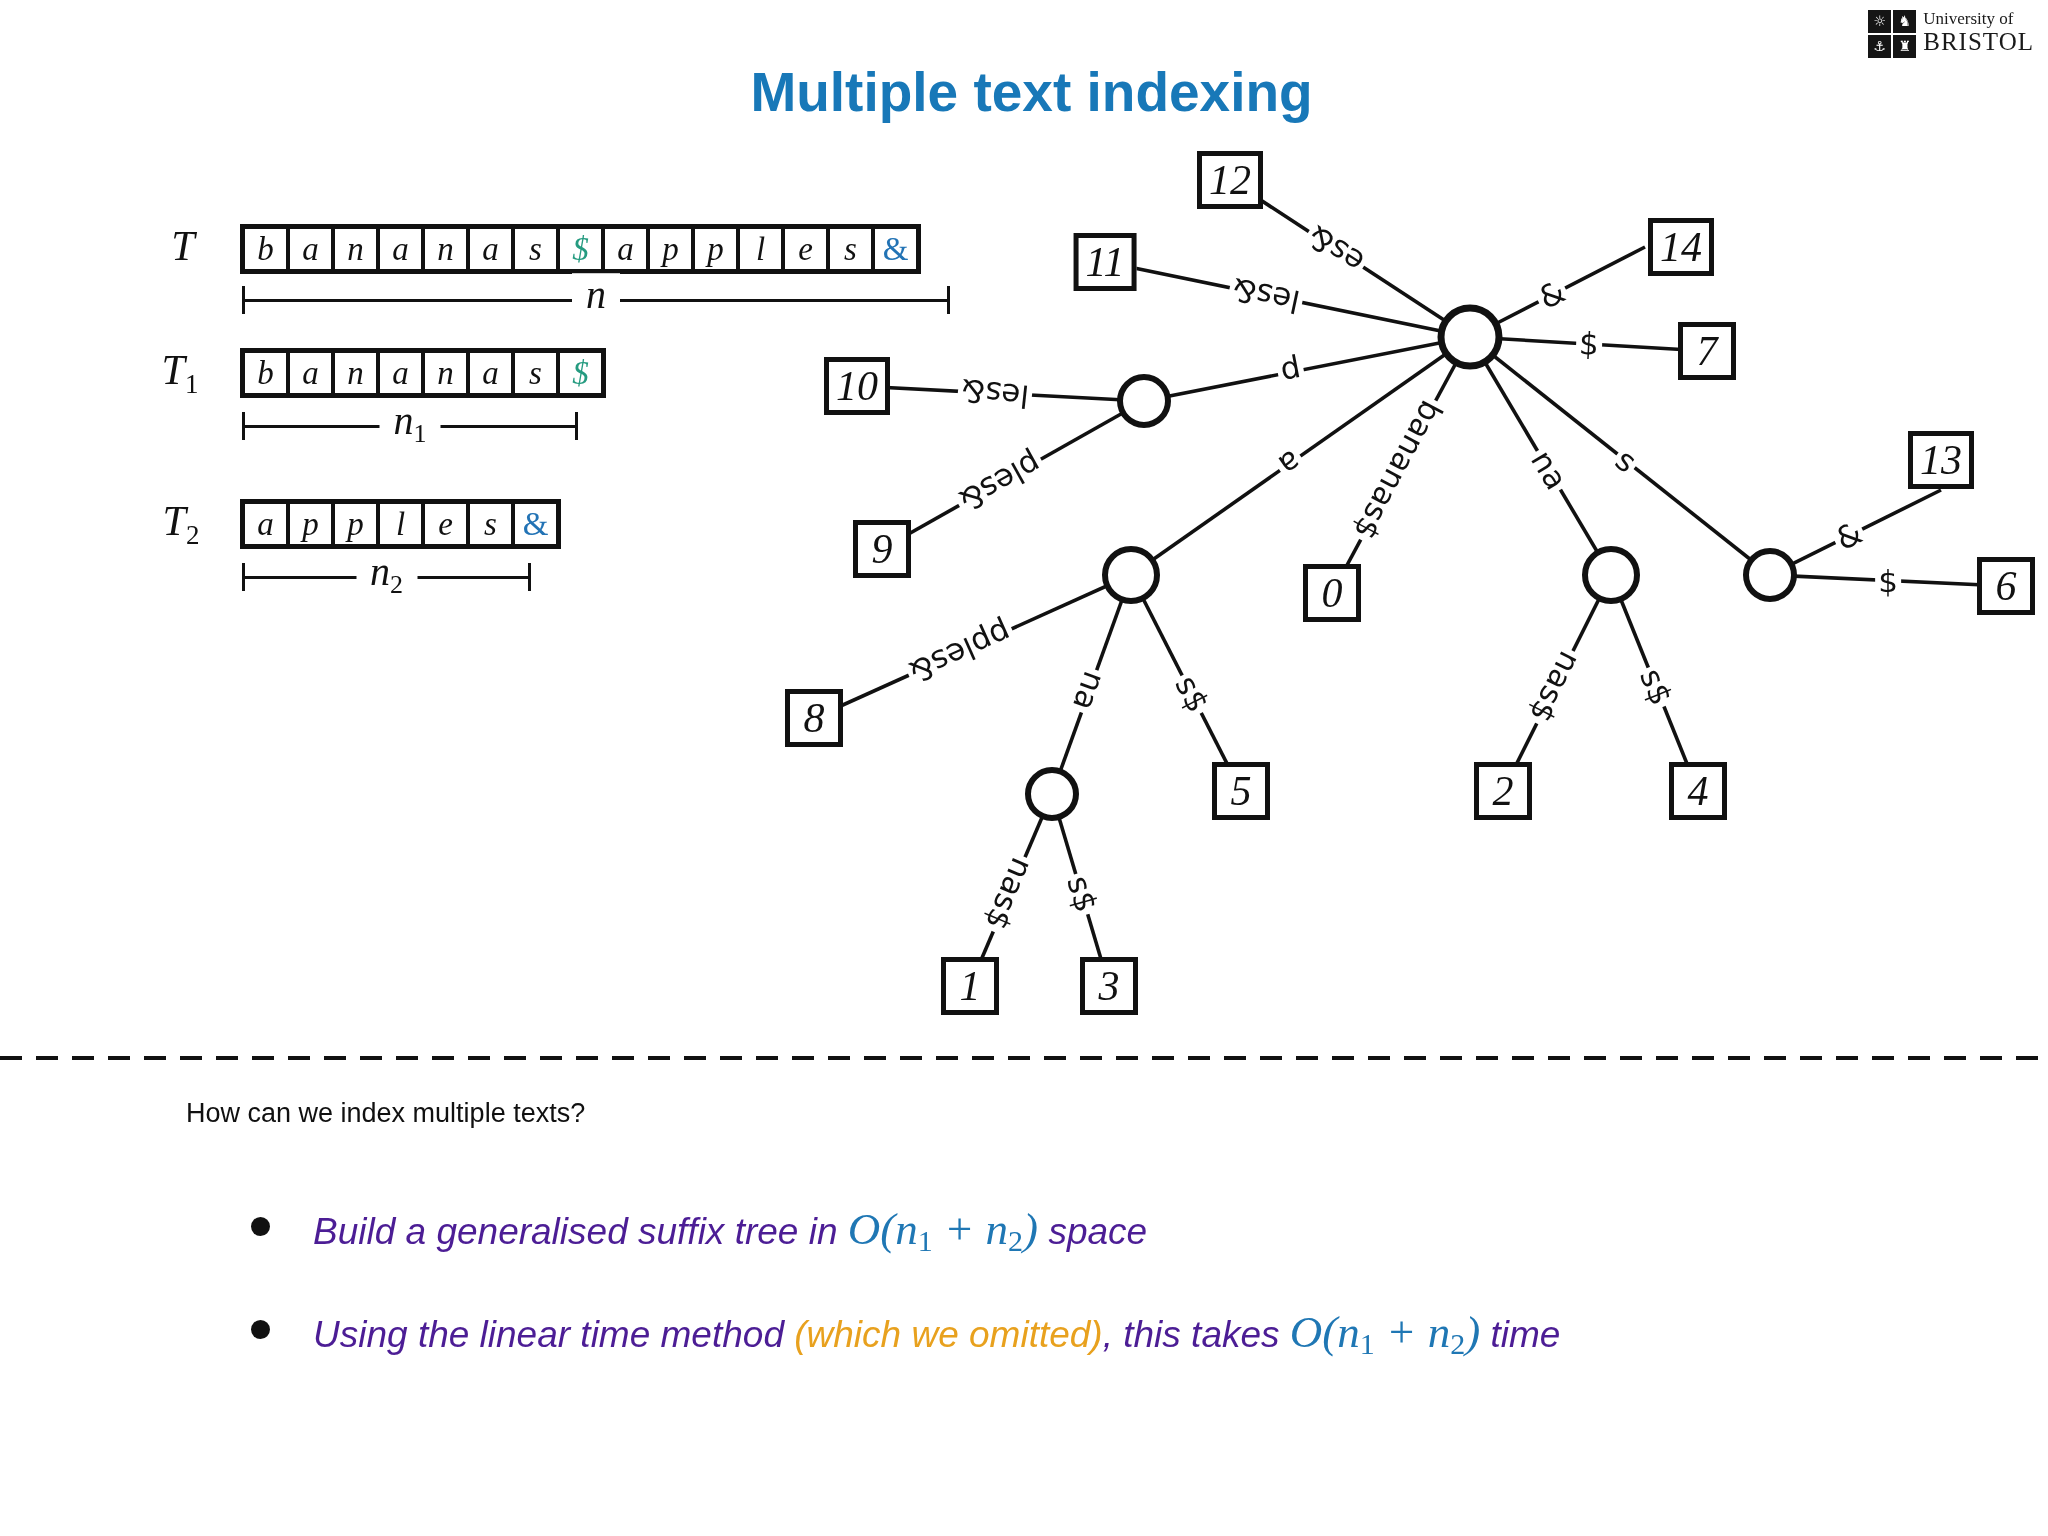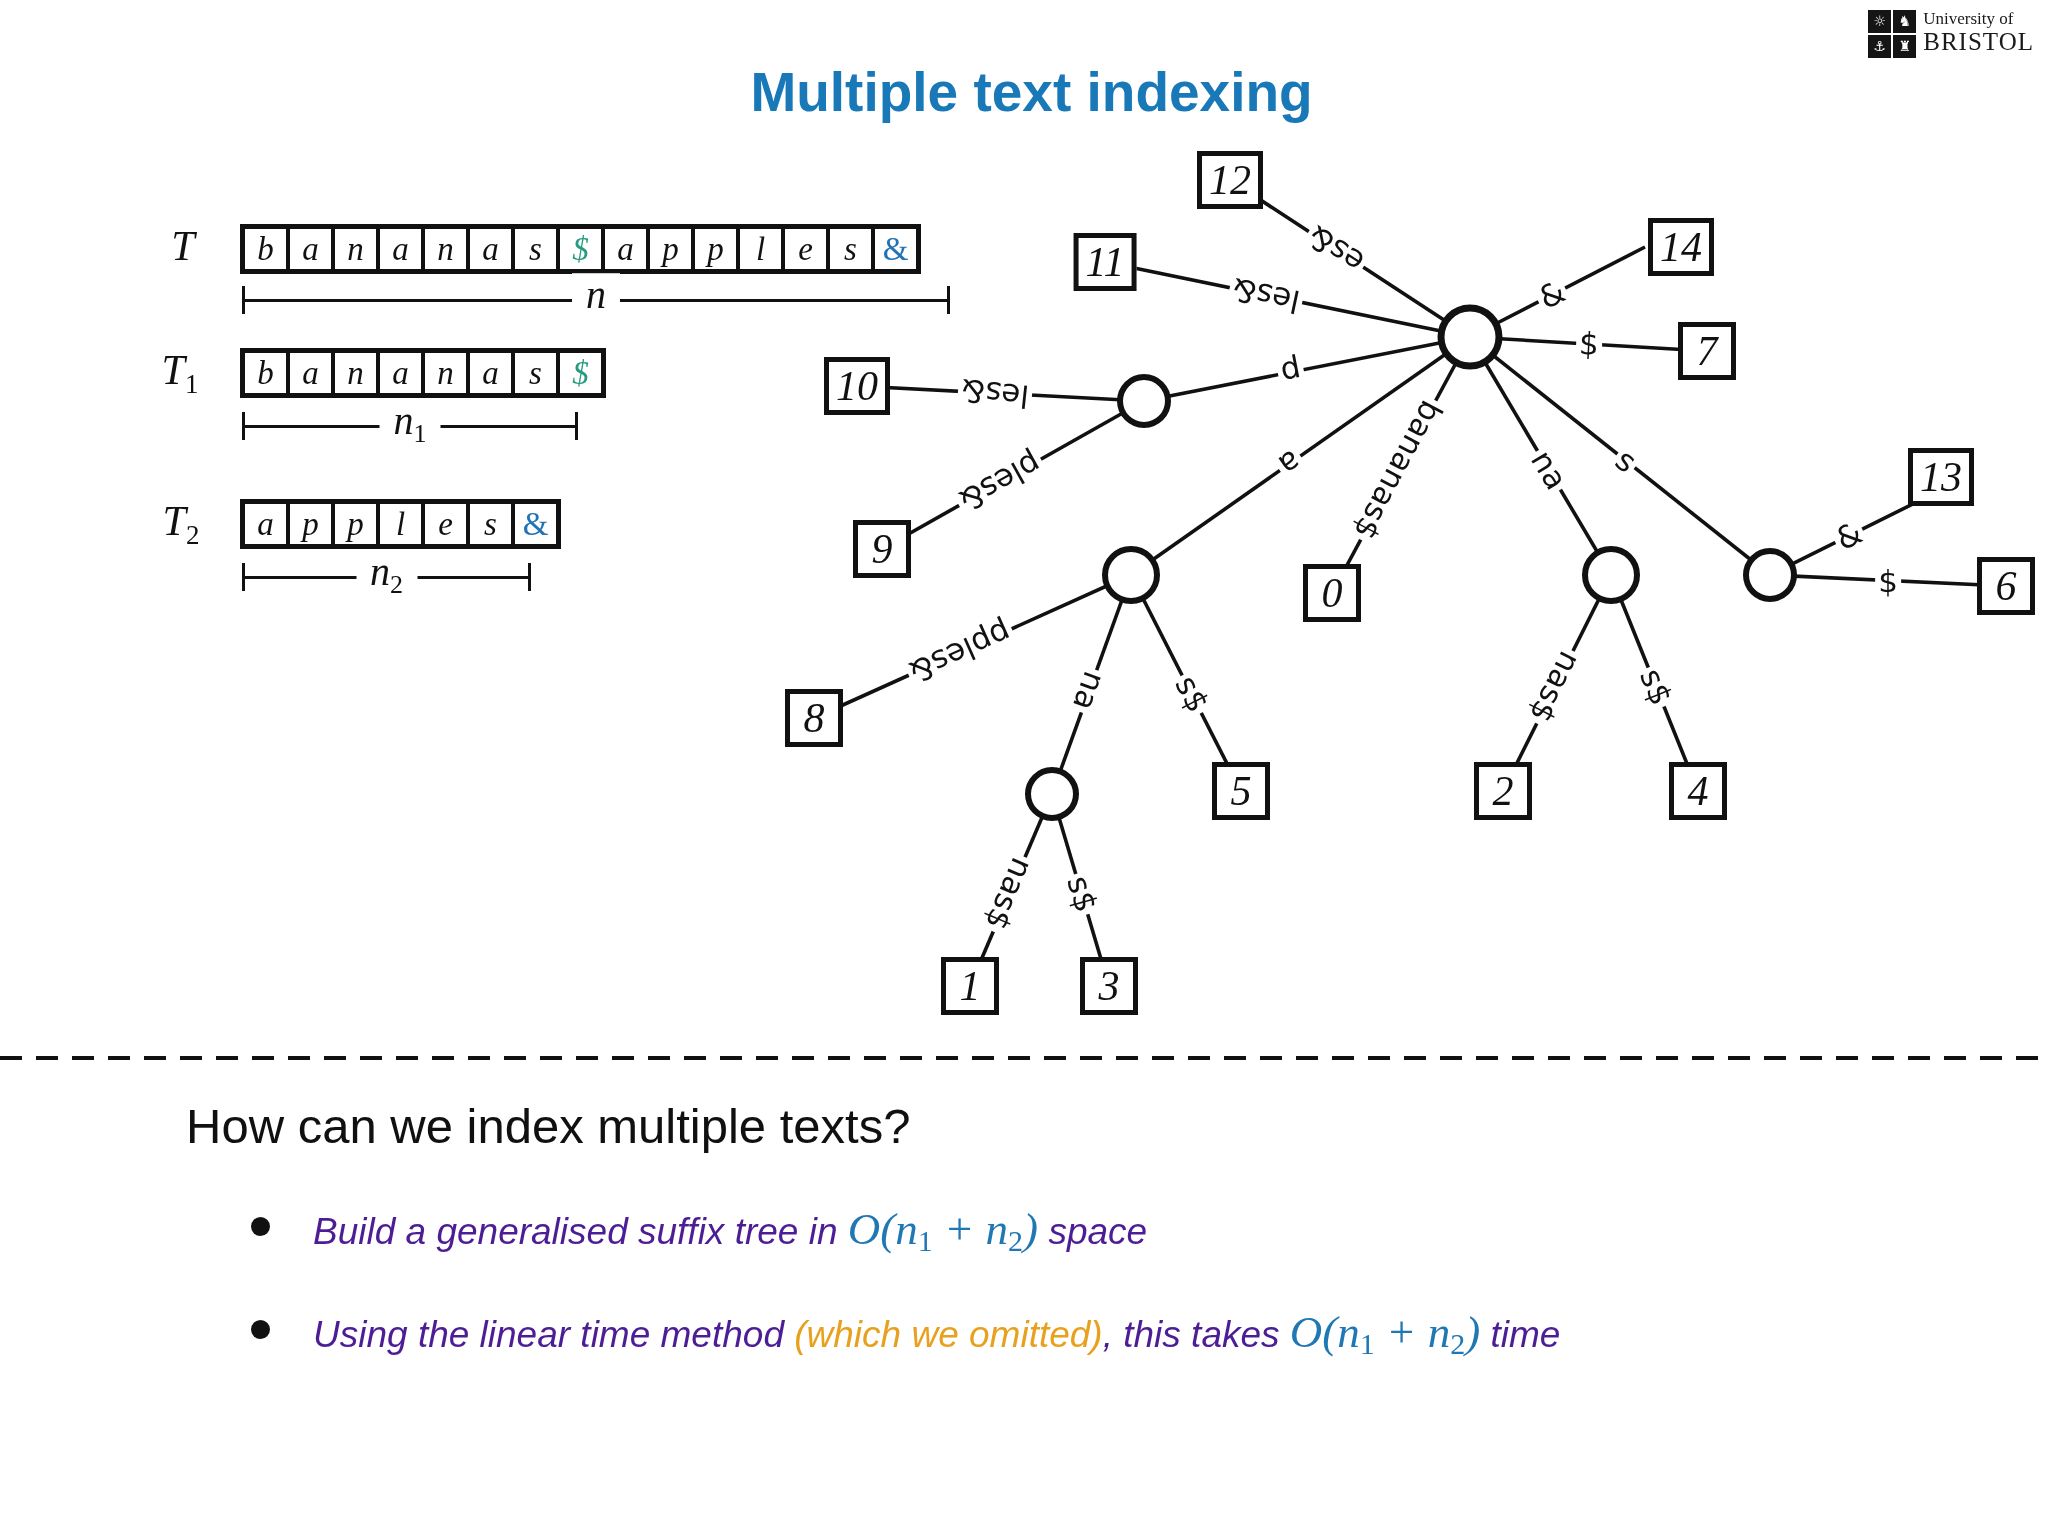--- a/index.html
+++ b/index.html
@@ -38,21 +38,21 @@
   #tree-svg{position:absolute;left:0;top:0;}
   .edge-label{position:absolute;background:#fff;padding:1px 3px;line-height:1;
               font-family:"DejaVu Sans",sans-serif;font-size:31px;color:#111;white-space:nowrap;}
   .leaf{position:absolute;transform:translate(-50%,-50%);background:#fff;border:5px solid #111;
         min-width:34px;height:48px;padding:0 7px;display:flex;align-items:center;justify-content:center;
         font-family:"Liberation Serif",serif;font-size:42px;line-height:1;font-style:italic;}
 
   
   #separator{position:absolute;left:0;top:1056px;width:100%;height:4px;
              background:repeating-linear-gradient(90deg,#111 0 22px,transparent 22px 36px);}
-  #question{position:absolute;left:186px;top:1098px;font-size:49px;color:#101010;}
+  #question{position:absolute;left:186px;top:1098px;font-size:27px;color:#101010;}
   .bullet-line{position:absolute;left:313px;font-size:37px;font-style:italic;color:#101010;white-space:nowrap;}
   .bullet-dot{position:absolute;left:-62px;top:14px;width:19px;height:19px;border-radius:50%;background:#111;}
   .seg.it{font-style:italic;color:#4c1d95;}
   .seg.orange{font-style:italic;color:var(--orange);}
   .seg.math{font-family:"Liberation Serif",serif;font-style:italic;font-size:45px;color:var(--math-blue);}
   .seg.msub{font-family:"Liberation Serif",serif;font-style:normal;font-size:30px;color:var(--math-blue);vertical-align:-7px;}
 </style>
 </head>
 <body>
 
@@ -172,21 +172,21 @@
       <div class="edge-label" style="left: 1656.24px; top: 687.32px; transform: translate(-50%, -50%) rotate(68deg);">s$</div>
       <div class="edge-label" style="left: 1848.66px; top: 535.9px; transform: translate(-50%, -50%) rotate(-26deg);">&amp;</div>
       <div class="edge-label" style="left: 1888px; top: 580.5px; transform: translate(-50%, -50%) rotate(0deg);">$</div>
       <div class="leaf" style="left: 1230px; top: 180px;">12</div>
       <div class="leaf" style="left: 1105px; top: 262px;">11</div>
       <div class="leaf" style="left: 1645px; top: 247px; margin-left: 36px;">14</div>
       <div class="leaf" style="left: 1707px; top: 351px;">7</div>
       <div class="leaf" style="left: 857px; top: 386px;">10</div>
       <div class="leaf" style="left: 882px; top: 549px;">9</div>
       <div class="leaf" style="left: 1332px; top: 593px;">0</div>
-      <div class="leaf" style="left: 1941px; top: 477px;">13</div>
+      <div class="leaf" style="left: 1941px; top: 460px;">13</div>
       <div class="leaf" style="left: 2006px; top: 586px;">6</div>
       <div class="leaf" style="left: 814px; top: 718px;">8</div>
       <div class="leaf" style="left: 1241px; top: 791px;">5</div>
       <div class="leaf" style="left: 1503px; top: 791px;">2</div>
       <div class="leaf" style="left: 1698px; top: 791px;">4</div>
       <div class="leaf" style="left: 970px; top: 986px;">1</div>
       <div class="leaf" style="left: 1109px; top: 986px;">3</div>
     </div>
 
   <div id="separator"></div>

